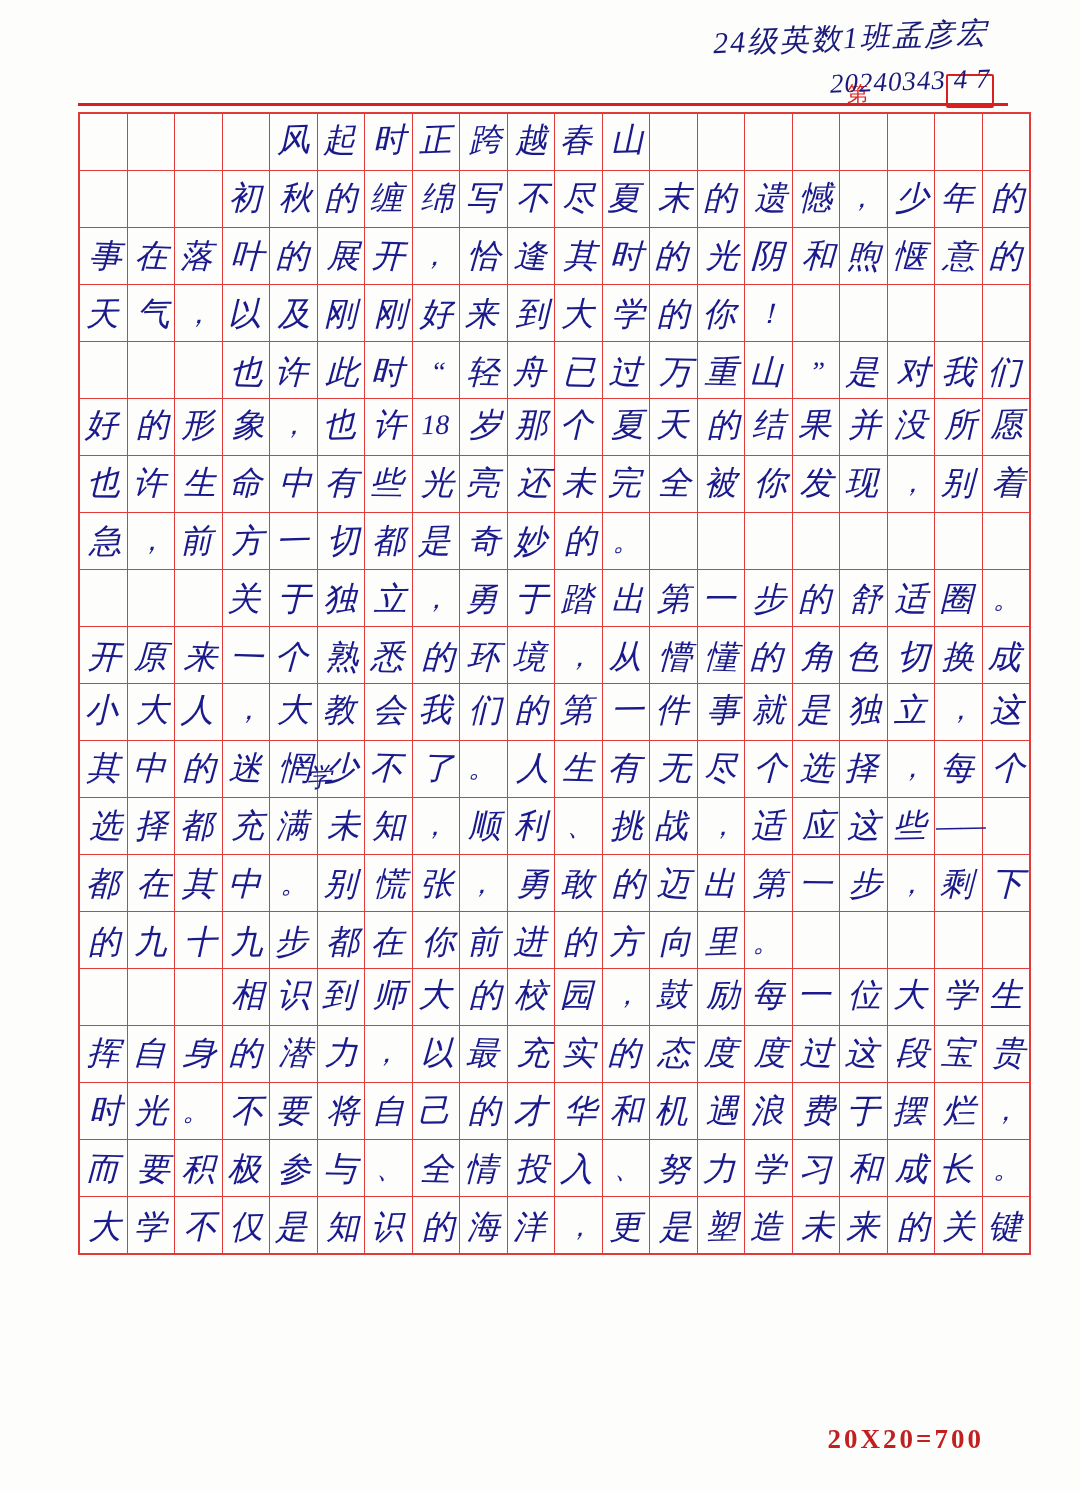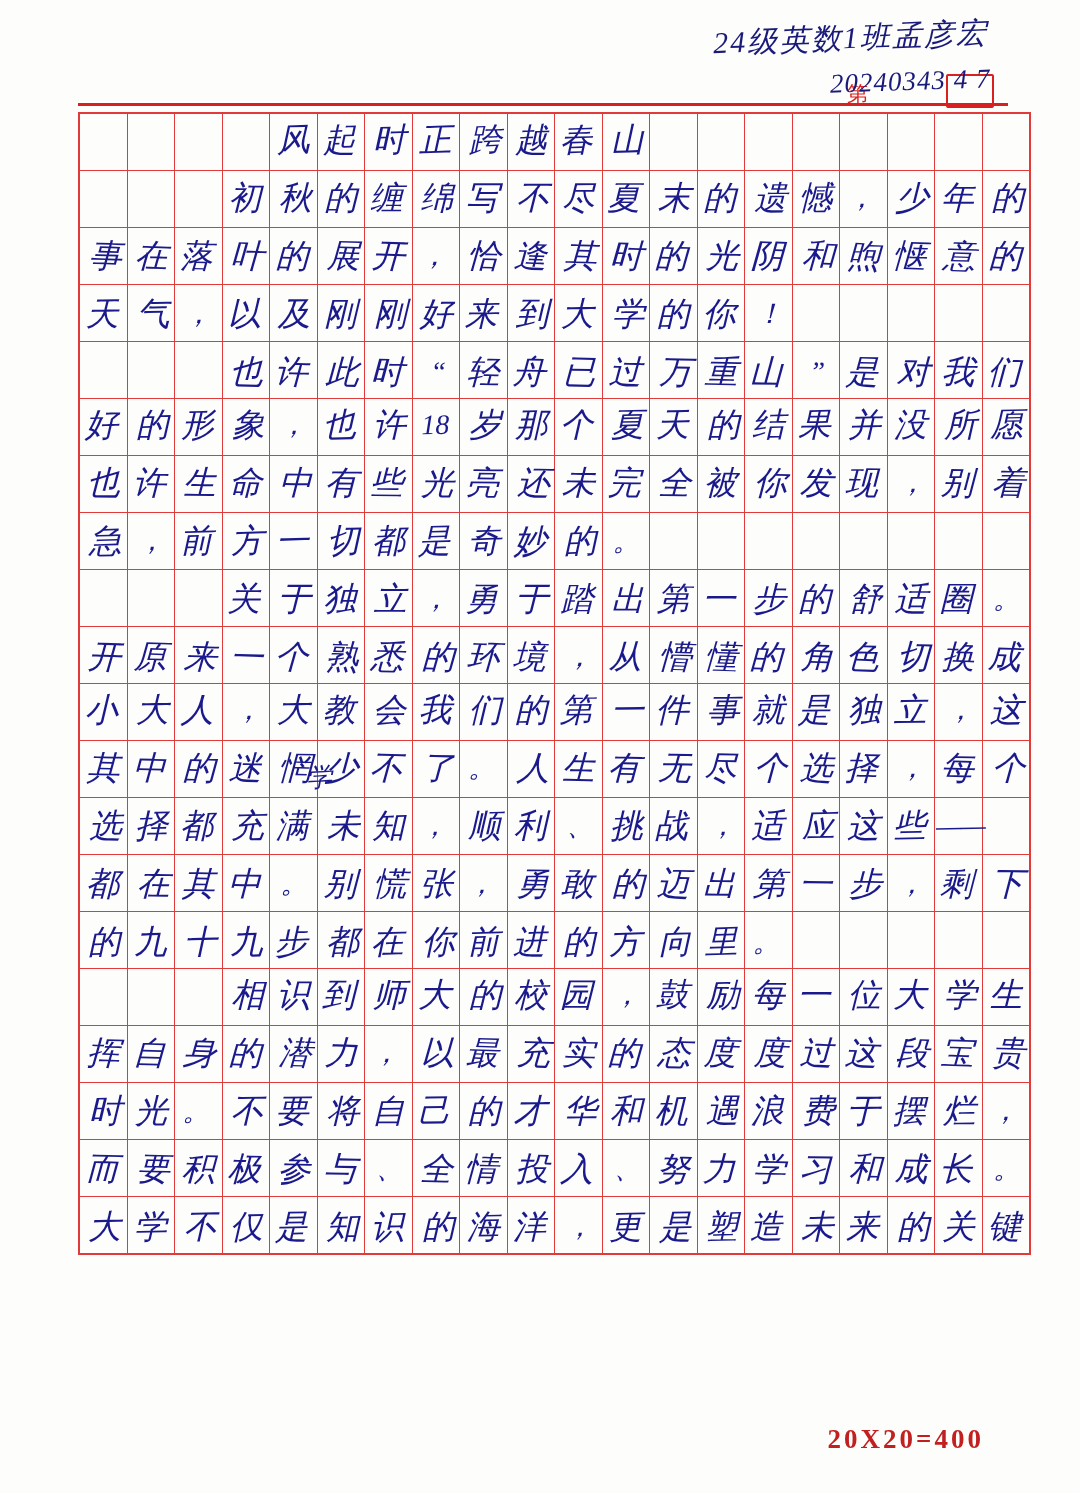--- a/index.html
+++ b/index.html
@@ -1322,15 +1322,15 @@
             </td>
             <td>
               <span class="ch" style="transform: translate(-2px, 2px) rotate(-1.2deg);">键</span>
             </td>
           </tr>
         </tbody>
     </table>
     <div class="annot" style="left: 228px; top: 648px;">学</div>
   </div>
 
-  <div class="footer">20X20=400</div>
+  <div class="footer">20X20=700</div>
 
 </div>
 
 </body></html>

